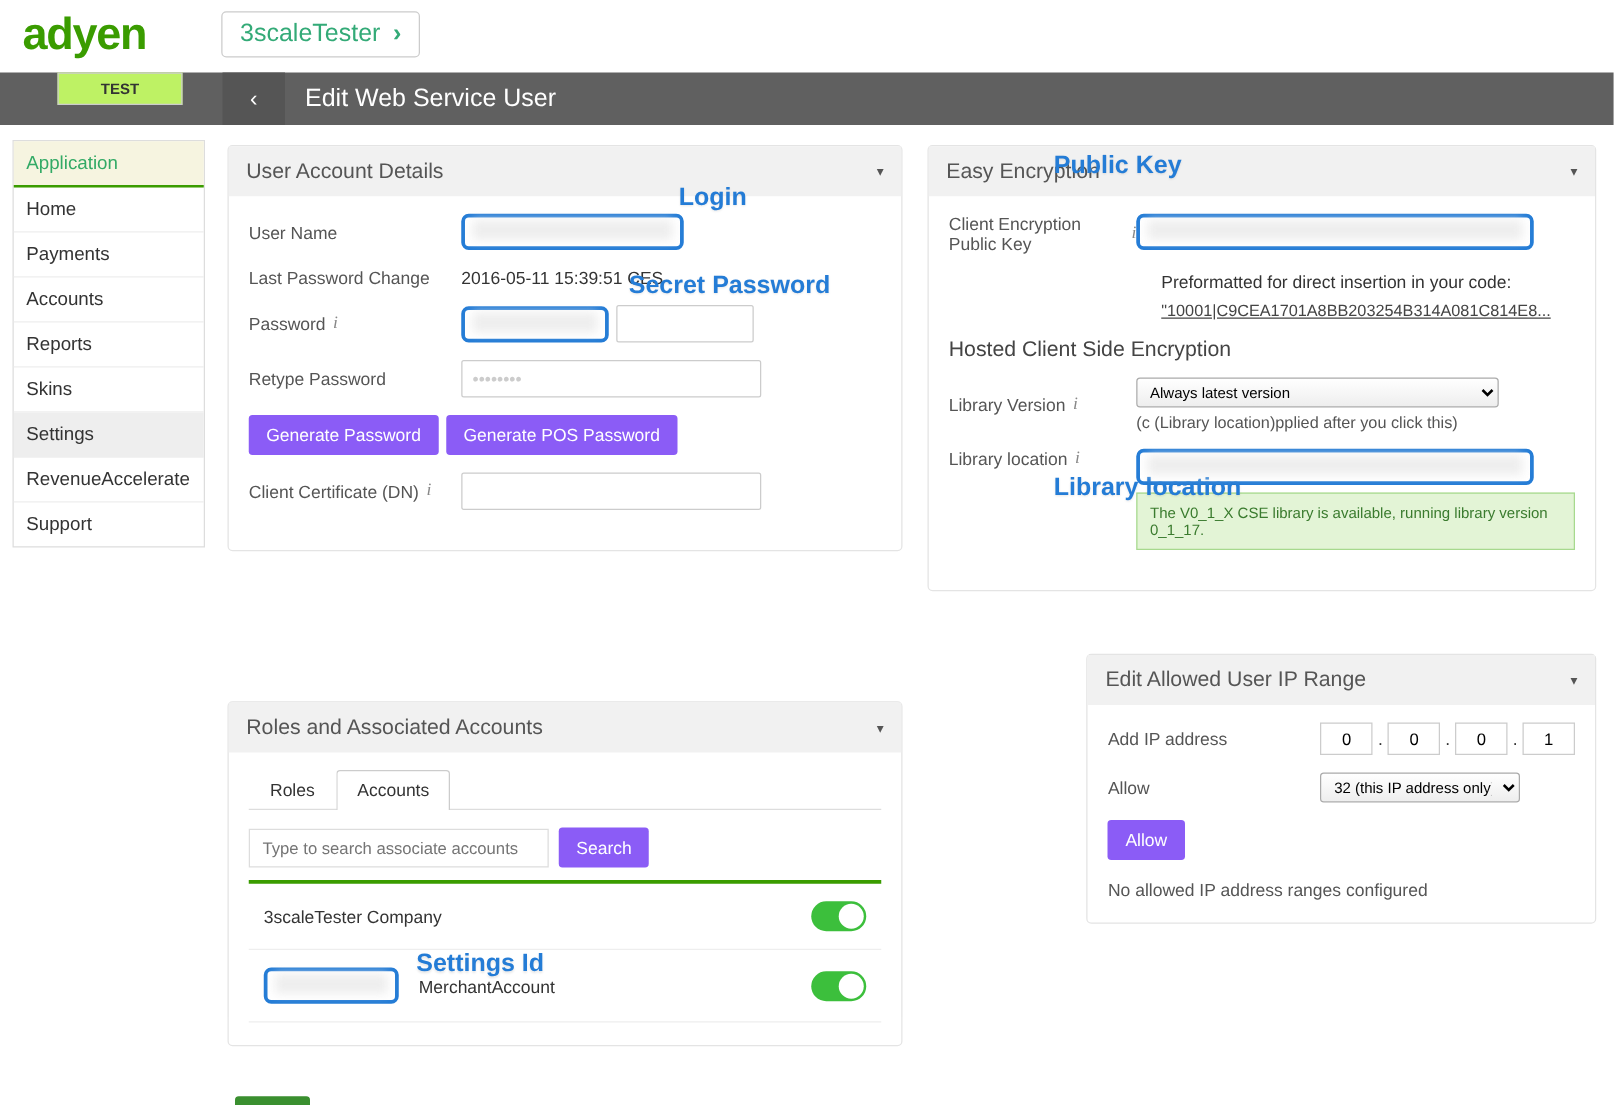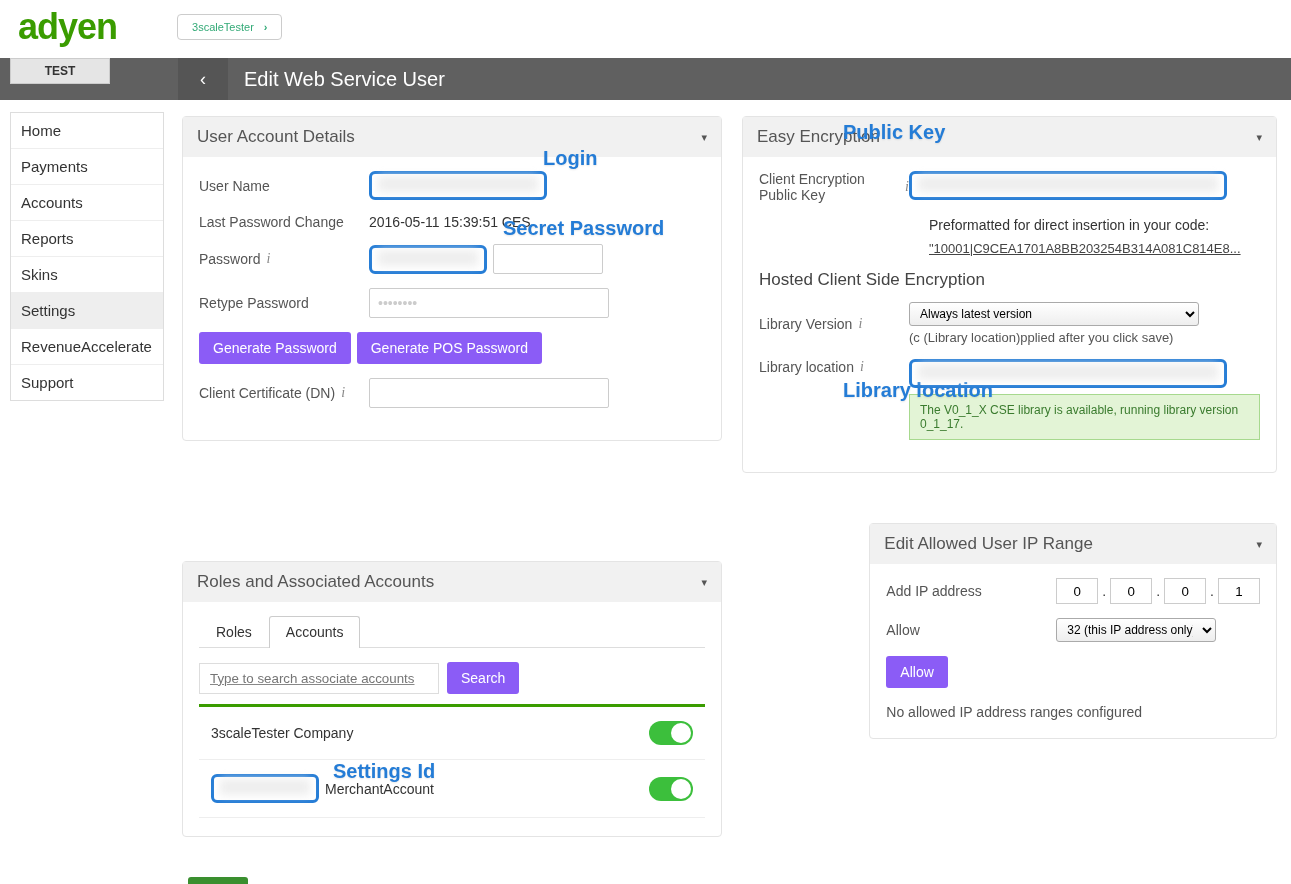--- a/index.html
+++ b/index.html
@@ -1,26 +1,26 @@
 <!DOCTYPE html>
 <html><head>
 <meta charset="utf-8">
 <style>
   * { box-sizing: border-box; margin: 0; padding: 0; }
   body { font-family: -apple-system, "Helvetica Neue", Arial, sans-serif; font-size: 14px; color: #333; background: #fff; width: 1291px; }
   .top-header { display:flex; align-items:center; padding: 6px 18px 10px; }
   .logo { font-size: 36px; font-weight: 700; color: #3a9c00; margin-right: 60px; letter-spacing:-1px; }
-  .account-selector { border:1px solid #ccc; border-radius:4px; padding:6px 14px; font-size:11px; color:#3a7; display:flex; align-items:flex-end; gap:10px; cursor:pointer; }
+  .account-selector { border:1px solid #ccc; border-radius:4px; padding:6px 14px; font-size:20px; color:#3a7; display:flex; align-items:flex-end; gap:10px; cursor:pointer; }
   .account-selector .chev { font-weight:bold; color:#3a7; }
   .titlebar { background:#606060; color:#fff; display:flex; align-items:center; height:42px; }
   .titlebar .back { width:50px; height:42px; display:flex; align-items:center; justify-content:center; background:#555; font-size:18px; cursor:pointer; margin-left:178px; }
   .titlebar .title { font-size:20px; margin-left:16px; font-weight:400; }
   .layout { display:flex; align-items:flex-start; }
   .sidebar { width:160px; margin-left:10px; margin-top:-42px; z-index:2; position:relative; }
-  .test-badge { background:#e5e5e5; color:#333; text-align:center; font-weight:700; font-size:12px; padding:5px 0; border:1px solid #ccc; width:100px; }
+  .test-badge { background:#bef264; color:#333; text-align:center; font-weight:700; font-size:12px; padding:5px 0; border:1px solid #ccc; width:100px;margin-left:36px; }
   .nav { border:1px solid #ddd; margin-top:28px; background:#fff; }
   .nav-item { padding:9px 10px; font-size:15px; color:#333; border-bottom:1px solid #eee; cursor:pointer; }
   .nav-item.heading { background:#f6f4e0; color:#3a6; border-bottom:2px solid #3a9c00; }
   .nav-item.active { background:#eee; }
   .nav-item:last-child { border-bottom:none; }
   .main { flex:1; padding:16px 14px 30px 18px; display:flex; gap:20px; align-items:flex-start; }
   .col { display:flex; flex-direction:column; gap:20px; }
   .col-left { width:540px; }
   .col-right { width:535px;align-items:flex-end; }
   .panel { border:1px solid #e4e4e4; border-radius:4px; }
@@ -34,21 +34,21 @@
   .text-input { border:1px solid #ccc; padding:5px 8px; height:30px; width:240px; font-size:14px; border-radius:2px; }
   .btn { background:#8b5cf6; color:#fff; border:none; padding:8px 14px; font-size:14px; border-radius:3px; cursor:pointer; }
   .btn + .btn { margin-left:6px; }
   .btn-green { background:#3a8f2f; }
   .highlight-box { border:3px solid #247cd6; border-radius:6px; padding:2px 6px; display:inline-block; min-height:22px; }
   .annot { font-size:20px; font-weight:700; color:#247cd6; text-shadow:0 1px 2px rgba(0,0,0,.1); position:relative; }
   .blur { filter:blur(4px); color:#bbb; background:#eee; display:inline-block; min-width:120px; height:16px; }
   .tabs { display:flex; border-bottom:1px solid #ddd; gap:0; margin-bottom:14px; }
   .tab { padding:7px 16px; font-size:14px; cursor:pointer; border:1px solid transparent; border-bottom:none; border-radius:3px 3px 0 0; }
   .tab.active { border-color:#ccc; background:#fff; margin-bottom:-1px; }
-  .search-input { border:1px solid #ddd; padding:7px 10px; width:240px; color:#888;text-decoration:underline; }
+  .search-input { border:1px solid #ddd; padding:7px 10px; width:240px; color:#888; }
   .accounts-list { margin-top:10px; border-top:3px solid #3a9c00; }
   .acc-row { display:flex; align-items:center; justify-content:space-between; padding:14px 12px; border-bottom:1px solid #eee; }
   .toggle { width:44px; height:24px; border-radius:12px; background:#3cbf3c; position:relative; cursor:pointer; }
   .toggle::after { content:""; position:absolute; right:2px; top:2px; width:20px; height:20px; background:#fff; border-radius:50%; }
   .select-sys { border:1px solid #aaa; background:linear-gradient(#fff,#eee); padding:3px 6px; font-size:12px; border-radius:3px; }
   .library-note { background:#e3f4d6; border:1px solid #a7d98e; color:#3a7b2e; padding:8px 10px; font-size:12px; margin-top:6px; }
   .preformat { font-size:13px; color:#444; text-decoration:underline; }
   .ip-inputs { display:flex; align-items:center; gap:4px; }
   .ip-inputs input { width:42px; text-align:center; height:26px; border:1px solid #ccc; }
   .section-sub { font-size:17px; color:#444; margin:14px 0 12px; }
@@ -69,20 +69,21 @@
 
 <div class="titlebar">
   <div class="back">‹</div>
   <div class="title">Edit Web Service User</div>
 </div>
 
 <div class="layout">
   <div class="sidebar">
     <div class="test-badge">TEST</div>
     <div class="nav">
+      <div class="nav-item heading">Application</div>
       <div class="nav-item">Home</div>
       <div class="nav-item">Payments</div>
       <div class="nav-item">Accounts</div>
       <div class="nav-item">Reports</div>
       <div class="nav-item">Skins</div>
       <div class="nav-item active">Settings</div>
       <div class="nav-item">RevenueAccelerate</div>
       <div class="nav-item">Support</div>
     </div>
   </div>
@@ -147,21 +148,21 @@
           <div style="display:flex; gap:8px; align-items:center;">
             <input class="search-input" placeholder="Type to search associate accounts" style="">
             <button class="btn">Search</button>
           </div>
           <div class="accounts-list">
             <div class="acc-row">
               <span>3scaleTester Company</span>
               <div class="toggle"></div>
             </div>
             <div class="acc-row">
-              <span style="display:flex;align-items:center;gap:6px;">
+              <span style="display:flex;align-items:center;gap:16px;">
                 <span class="highlight-box"><span class="blur" style="min-width:90px"></span></span>
                 <span>MerchantAccount</span>
               </span>
               <div class="toggle"></div>
             </div>
           </div>
         </div>
         <div class="annot annot-abs" style="top:198px; left:150px;">Settings Id</div>
       </div>
     </div>
@@ -193,21 +194,21 @@
           <div class="section-sub">Hosted Client Side Encryption</div>
           <div class="form-row">
             <div class="form-label" style="width:150px">
                 <span>Library Version</span> 
                 <span class="info-icon">i</span>
               </div>
             <div class="form-val">
               <select class="select-sys" style="width:290px">
                 <option>Always latest version</option>
               </select>
-              <div style="font-size:13px;color:#555;margin-top:4px;">(c (Library location)pplied after you click save)</div>
+              <div style="font-size:13px;color:#555;margin-top:4px;">(c (Library location)pplied after you click this)</div>
             </div>
           </div>
           <div class="form-row" style="align-items:flex-start;">
             <div class="form-label" style="width:150px">
                 <span>Library location</span> 
                 <span class="info-icon">i</span>
               </div>
             <div class="form-val">
               <span class="highlight-box" style="min-width:310px;"><span class="blur" style="min-width:300px"></span></span>
               <div class="library-note">The V0_1_X CSE library is available, running library version 0_1_17.</div>

